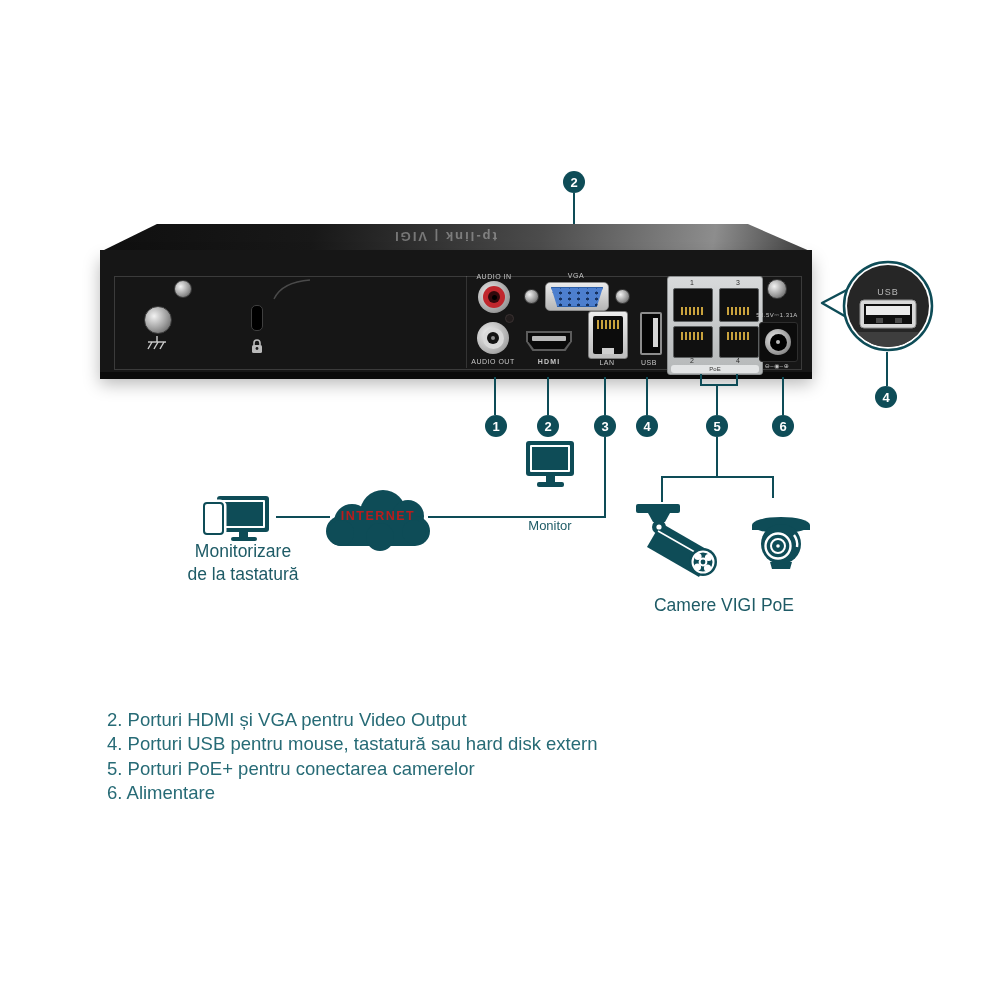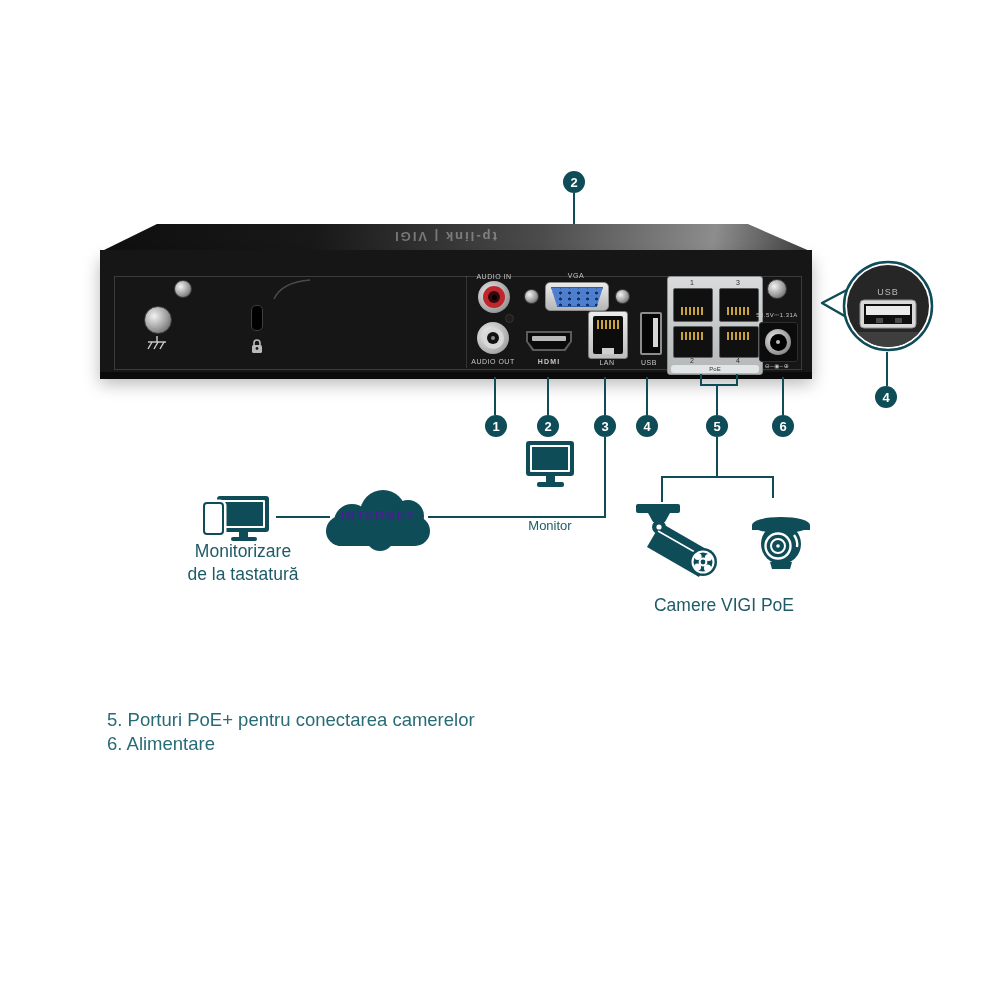--- a/index.html
+++ b/index.html
@@ -226,21 +226,21 @@
   <div class="cline" style="left:276px;top:516px;width:54px;height:2px;"></div>
 
   <div class="abs" style="left:326px;top:490px;width:104px;height:58px;">
     <div class="cloudpart" style="left:8px;top:14px;width:36px;height:36px;"></div>
     <div class="cloudpart" style="left:34px;top:0;width:46px;height:46px;"></div>
     <div class="cloudpart" style="left:66px;top:10px;width:32px;height:32px;"></div>
     <div class="cloudpart" style="left:0;top:26px;width:104px;height:30px;border-radius:15px;"></div>
     <div class="cloudpart" style="left:2px;top:30px;width:26px;height:26px;"></div>
     <div class="cloudpart" style="left:40px;top:33px;width:28px;height:28px;"></div>
     <div class="cloudpart" style="left:76px;top:30px;width:24px;height:24px;"></div>
-    <div class="abs" style="left:0;top:19px;width:104px;text-align:center;color:#4c1d95;font-size:12.5px;font-weight:bold;letter-spacing:1.5px;">INTERNET</div>
+    <div class="abs" style="left:0;top:19px;width:104px;text-align:center;color:#b91c1c;font-size:12.5px;font-weight:bold;letter-spacing:1.5px;">INTERNET</div>
   </div>
 
   <div class="abs" style="left:203px;top:496px;width:70px;height:48px;">
     <div class="monframe" style="left:14px;top:0;width:52px;height:36px;">
       <div class="monwhite"></div>
         <div class="monscreen"></div>
     </div>
     <div class="teal abs" style="left:36px;top:36px;width:9px;height:5px;"></div>
     <div class="teal abs" style="left:28px;top:41px;width:26px;height:4px;border-radius:2px;"></div>
     <div class="abs" style="left:0;top:6px;width:17px;height:29px;background:#fff;border:2.5px solid var(--accent);border-radius:4px;box-shadow:0 0 0 2.5px #fff;"></div>
@@ -281,17 +281,19 @@
     </g>
     <circle cx="30" cy="32" r="12.5" fill="none" stroke="#fff" stroke-width="2.4"></circle>
     <circle cx="30" cy="32" r="7" fill="none" stroke="#fff" stroke-width="2"></circle>
     <circle cx="30" cy="32" r="1.8" fill="#fff"></circle>
     <path d="M46,21 a16,16 0 0 1 3,12" stroke="#fff" stroke-width="2.4" fill="none"></path>
   </svg>
 
   <div class="lbl" style="left:634px;top:595px;width:180px;font-size:17.5px;">Camere VIGI PoE</div>
 
   <div class="abs" style="left:107px;top:708px;">
+    <div class="legend-line">2. Porturi HDMI și VGA pentru Video Output</div>
+    <div class="legend-line">4. Porturi USB pentru mouse, tastatură sau hard disk extern</div>
     <div class="legend-line">5. Porturi PoE+ pentru conectarea camerelor</div>
     <div class="legend-line">6. Alimentare</div>
   </div>
 
 </div>
 
 </body></html>

